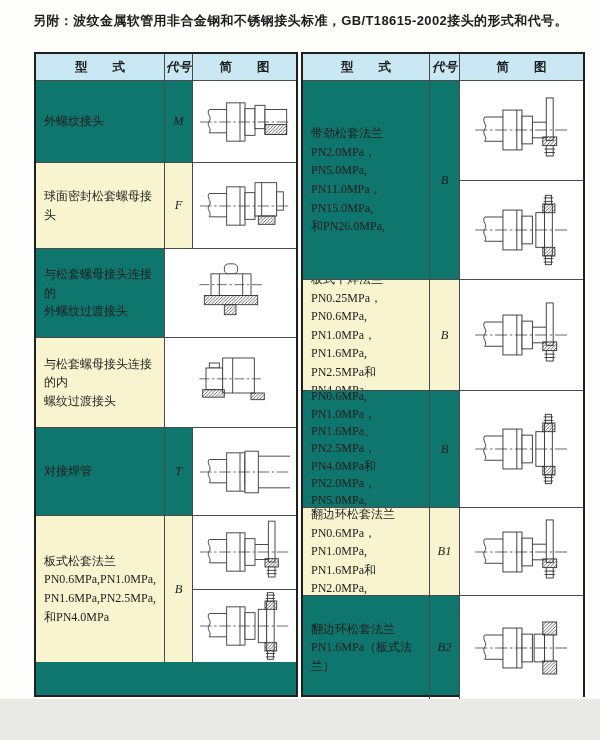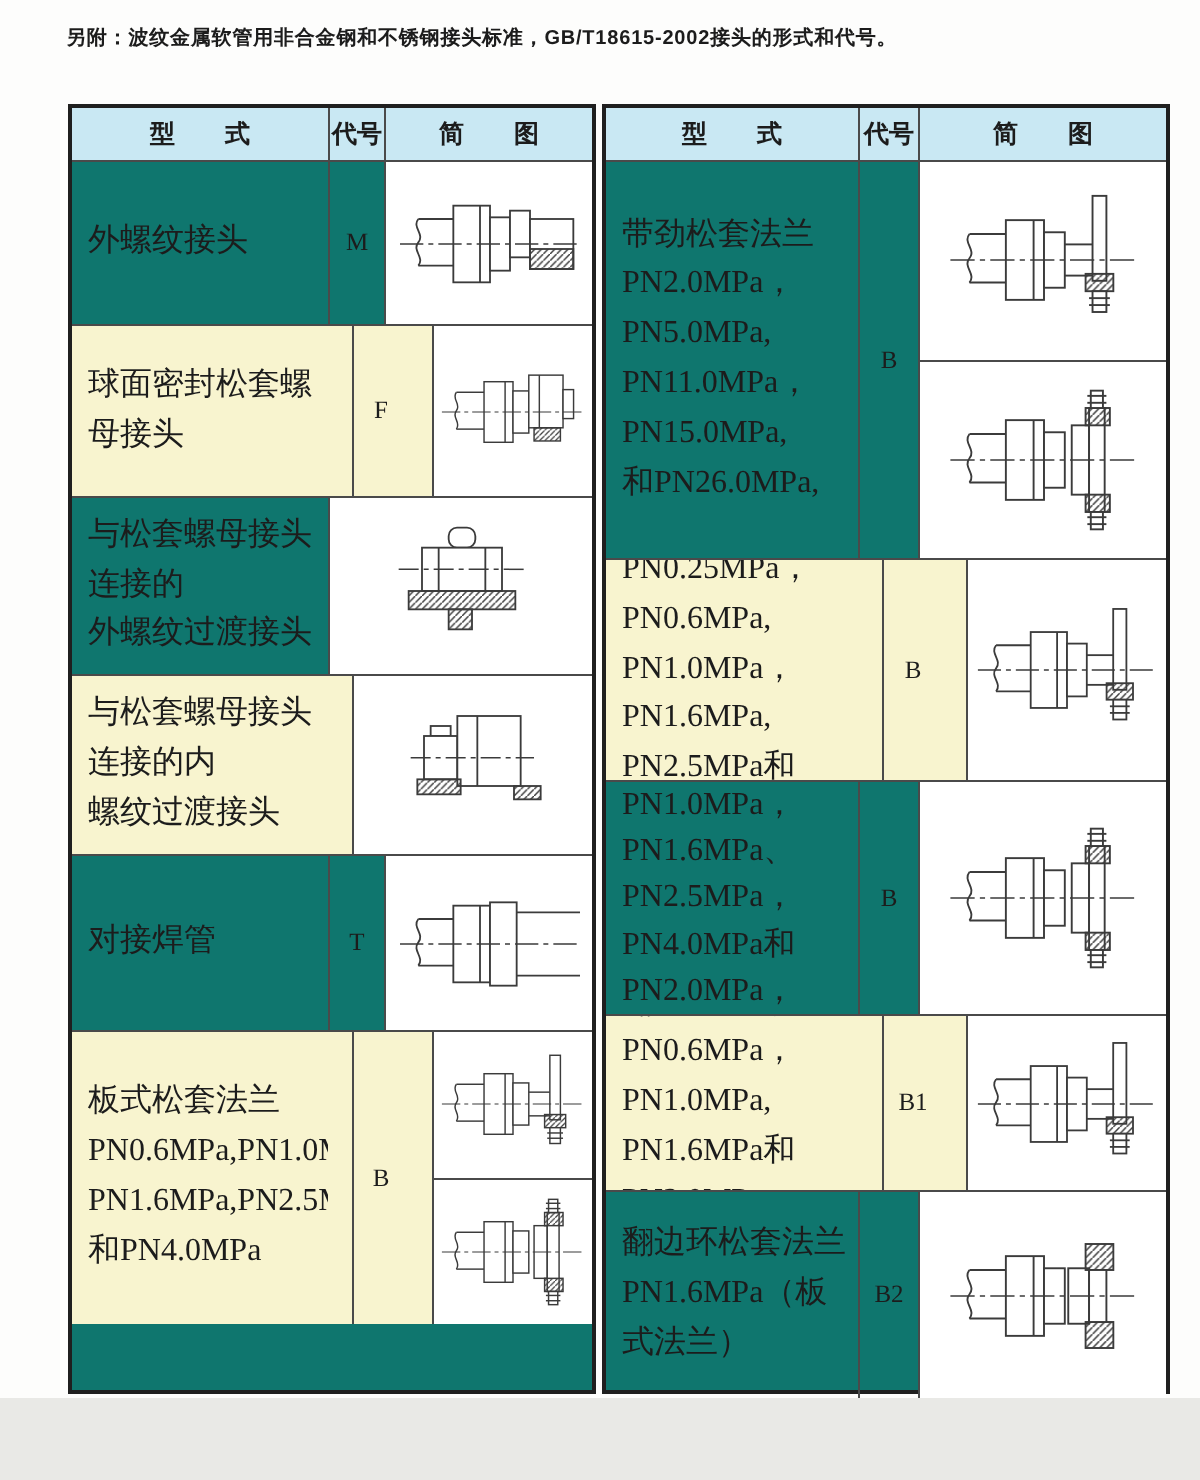--- a/index.html
+++ b/index.html
@@ -1,41 +1,41 @@
 <!DOCTYPE html>
 <html><head>
 <meta charset="utf-8">
 <style>
   html,body{margin:0;padding:0;}
   .page{position:relative;width:600px;height:740px;background:#fdfdfc;
         font-family:"Liberation Sans","DejaVu Sans",sans-serif;color:#1c1c1c;overflow:hidden;}
   .bottom-strip{position:absolute;left:0;top:699px;width:600px;height:41px;background:#e9e9e6;}
-  .title{position:absolute;left:33px;top:12px;font-size:10px;font-weight:700;letter-spacing:.4px;white-space:nowrap;}
+  .title{position:absolute;left:33px;top:12px;font-size:13px;font-weight:700;letter-spacing:.4px;white-space:nowrap;}
   .gbtable{position:absolute;top:52px;border:2px solid #1f1f1f;background:#0f766e;
            display:flex;flex-direction:column;box-sizing:border-box;}
   #left-table{left:34px;width:264px;height:645px;}
   #right-table{left:301px;width:284px;height:645px;}
   .trow{display:flex;flex:0 0 auto;border-top:1px solid #4a4a4a;box-sizing:border-box;min-height:0;}
   .trow:first-child{border-top:none;}
   .cell{box-sizing:border-box;border-left:1px solid #4a4a4a;overflow:hidden;min-width:0;}
   .cell:first-child{border-left:none;}
   .thead{background:#c9e8f3;}
   .thead .cell{display:flex;align-items:center;justify-content:center;
                font-size:12.5px;font-weight:700;font-family:"Liberation Serif","DejaVu Serif",serif;}
-  .type{display:flex;align-items:center;padding:4px 4px 4px 8px;font-size:16px;line-height:1.55;
+  .type{display:flex;align-items:center;padding:4px 4px 4px 8px;font-size:12px;line-height:1.55;
         white-space:pre-line;font-family:"Liberation Serif","DejaVu Serif",serif;}
   .code{display:flex;align-items:center;justify-content:center;font-size:12.5px;
         font-family:"Liberation Serif","DejaVu Serif",serif;}
   .diag{display:flex;align-items:center;justify-content:center;background:#fff;}
   .diag-split{flex-direction:column;align-items:stretch;justify-content:stretch;padding:0;}
   .diag-sub{flex:1 1 0;display:flex;align-items:center;justify-content:center;border-top:1px solid #4a4a4a;min-height:0;}
   .diag-sub:first-child{border-top:none;}
-  .hl{background:#f8f4cf;gap:12px;}
+  .hl{background:#f8f4cf;}
   .c-type{width:128px;}
-  .c-code{width:28px;}
+  .c-code{width:28px;font-style:italic;}
   .c-diag{flex:1;}
   .r .c-type{width:126px;}
   .r .c-code{width:30px;}
   svg.fig{display:block;}
   .hiddefs{position:absolute;width:0;height:0;overflow:hidden;}
 </style>
 </head>
 <body>
 
 <svg class="hiddefs" aria-hidden="true">

